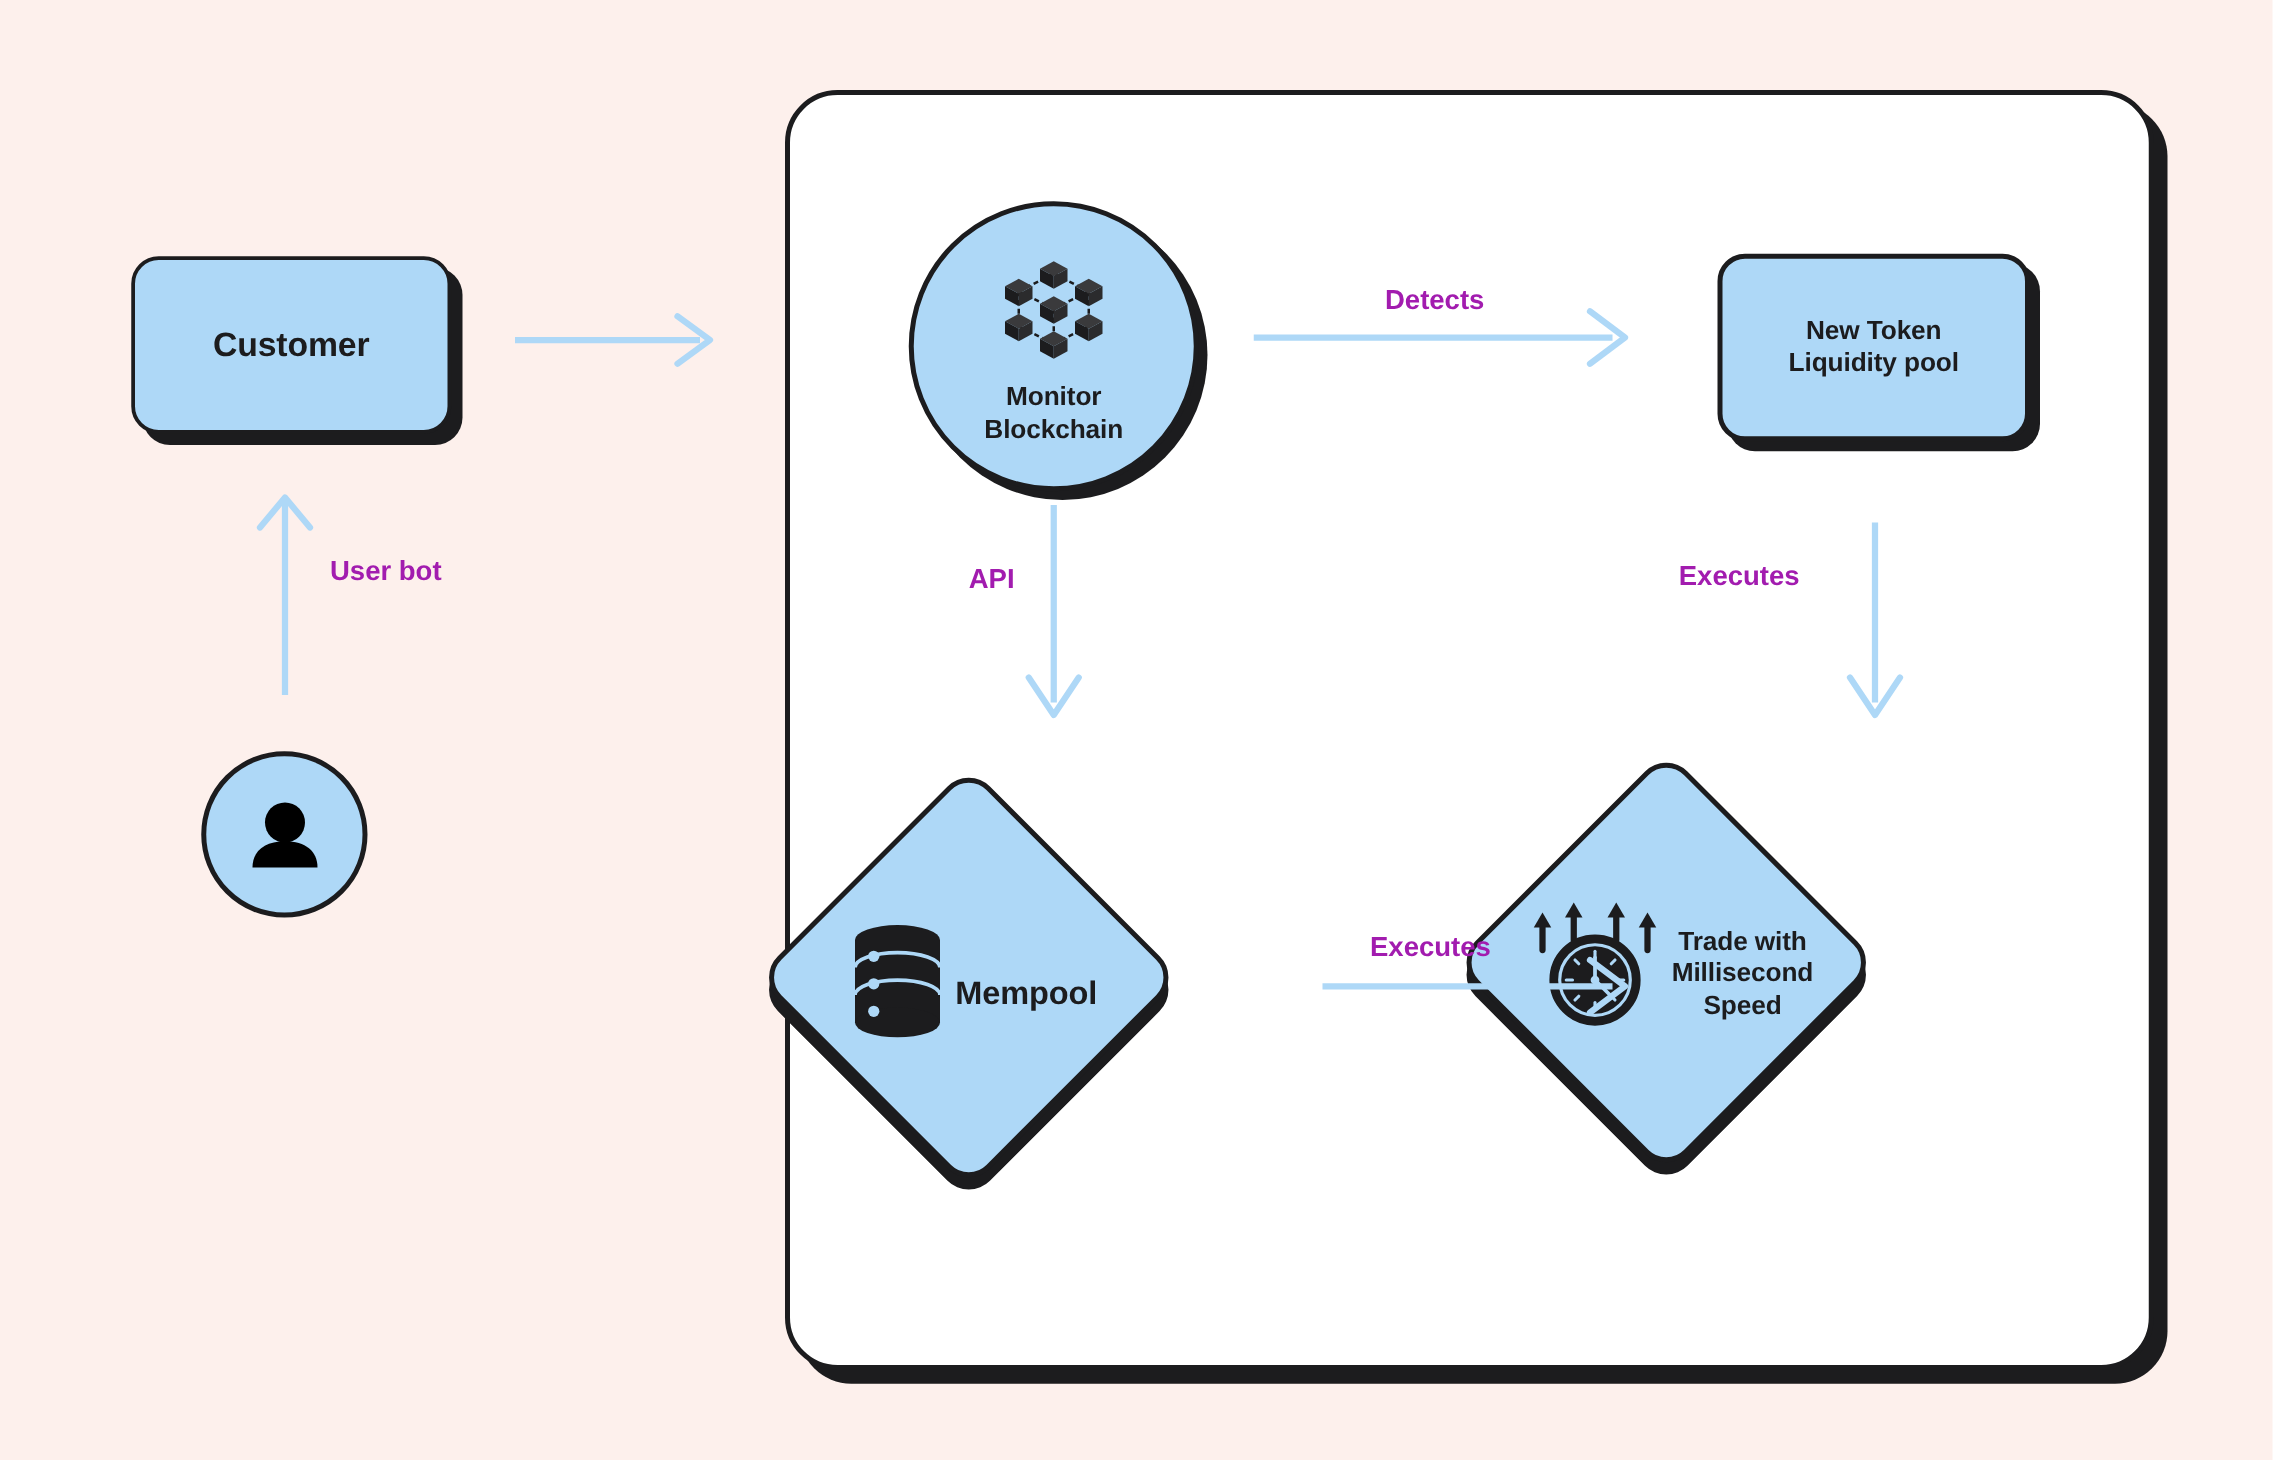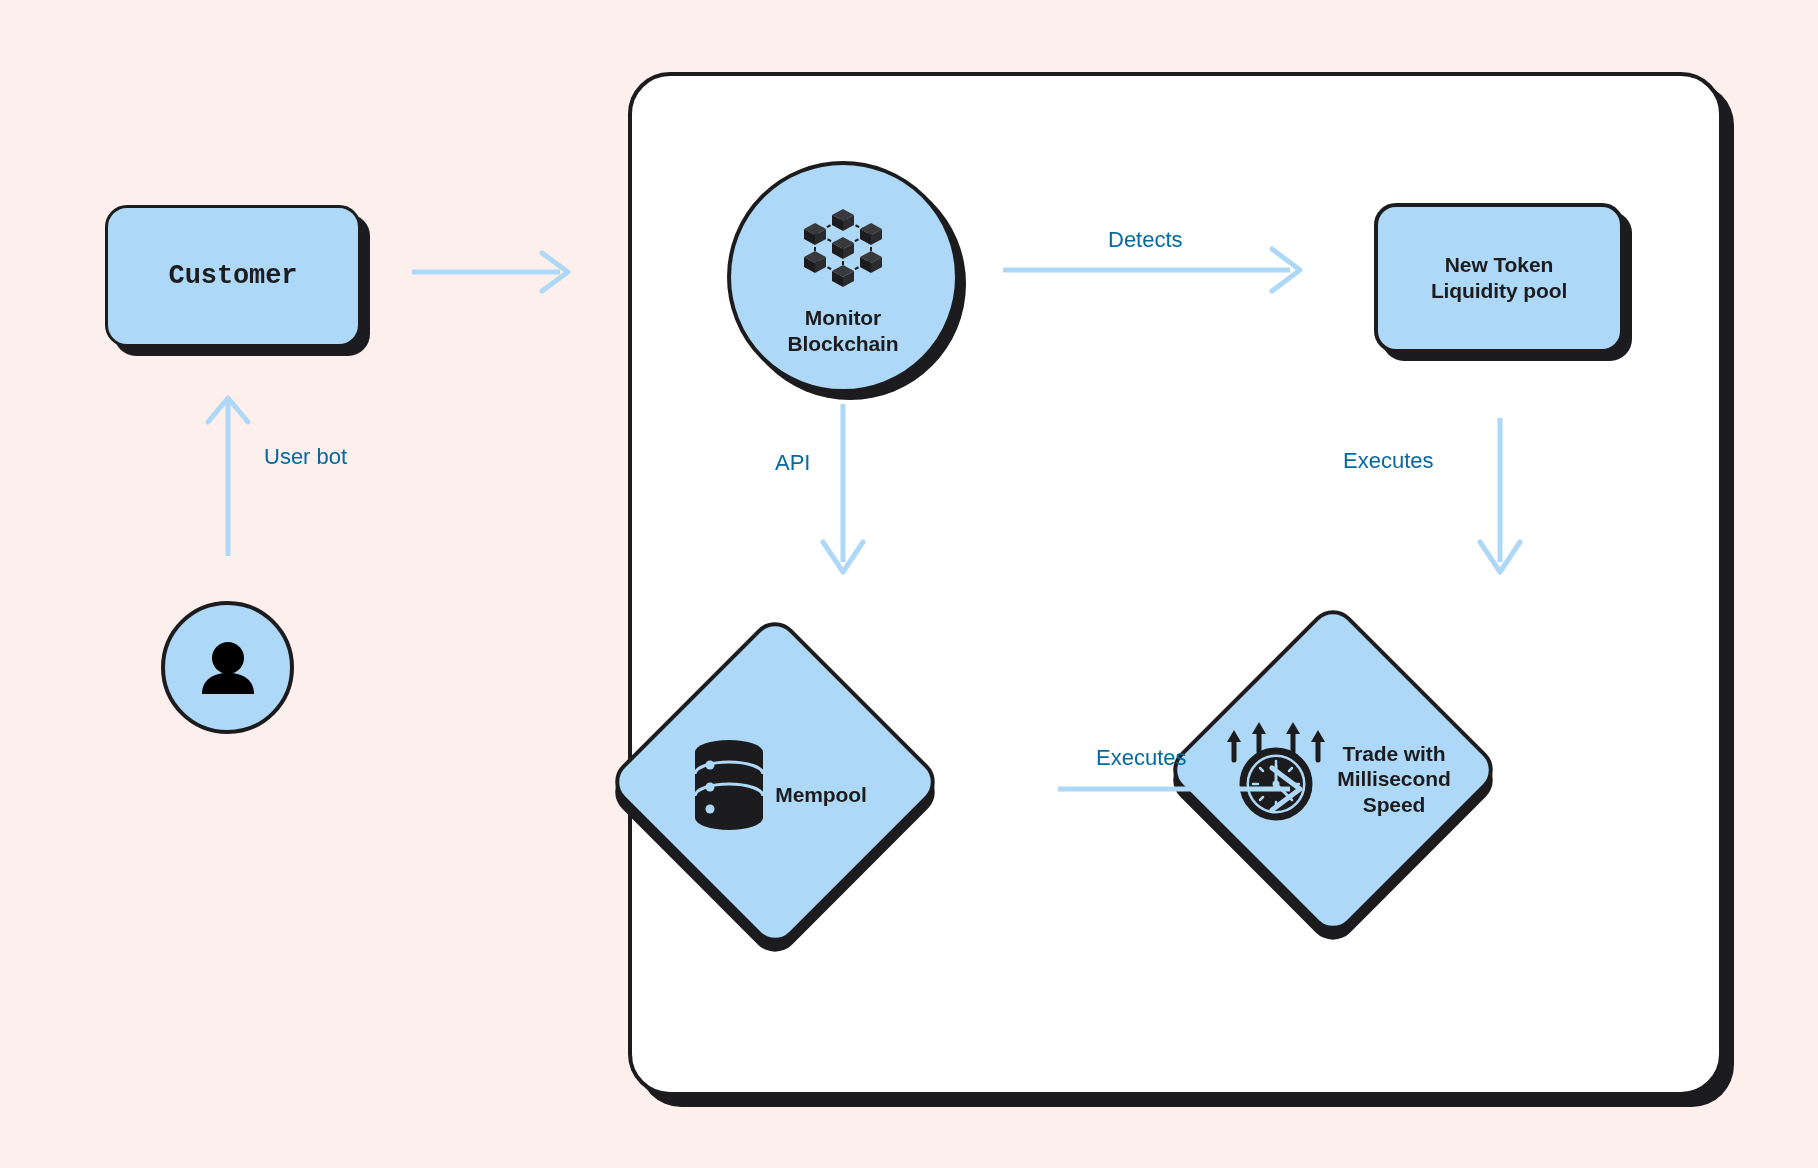--- a/index.html
+++ b/index.html
@@ -22,21 +22,21 @@
 
   
   #customer-box {
     position: absolute;
     left: 105px; top: 205px;
     width: 256px; height: 142px;
     background: #aed8f7;
     border: 3.5px solid #1c1c1e;
     border-radius: 22px;
     box-shadow: 9px 9px 0 0 #1c1c1e;
-    display: flex; align-items: center; justify-content: center; font-family: Liberation Mono, monospace;
+    display: flex; align-items: center; justify-content: center;
   }
   #customer-box .label { font-size: 27px; }
 
   
   #avatar {
     position: absolute;
     left: 161px; top: 601px;
     width: 133px; height: 133px;
     background: #aed8f7;
     border: 4px solid #1c1c1e;
@@ -97,30 +97,30 @@
     border-radius: 24px;
     transform: rotate(45deg);
     box-shadow: 7px 7px 0 0 #1c1c1e;
   }
   .diamond-content {
     position: absolute; inset: 0;
     display: flex; flex-direction: row;
     align-items: center; justify-content: center;
   }
   #mempool-node { left: 605px; top: 612px; }
-  #mempool-node .label { font-size: 21px; margin-top: 26px; }
+  #mempool-node .label { font-size: 26px; margin-top: 26px; }
   #trade-node { left: 1163px; top: 600px; }
   #trade-node .label { font-size: 21px; margin-top: 18px; }
 
   
   .edge-label {
     position: absolute;
-    font-weight: normal;
+    font-weight: bold;
     font-size: 22px;
-    color: #0369a1;
+    color: #a21caf;
     white-space: nowrap;
   }
   #label-userbot { left: 264px; top: 444px; text-align: center; }
   #label-detects { left: 1108px; top: 227px; }
   #label-api     { left: 775px; top: 450px; text-align: center; }
   #label-exec-1  { left: 1343px; top: 448px; }
   #label-exec-2  { left: 1096px; top: 745px; }
 
   svg.edge { position: absolute; overflow: visible; }
   .arrow-line { stroke: #aed8f7; stroke-width: 5; fill: none; }

